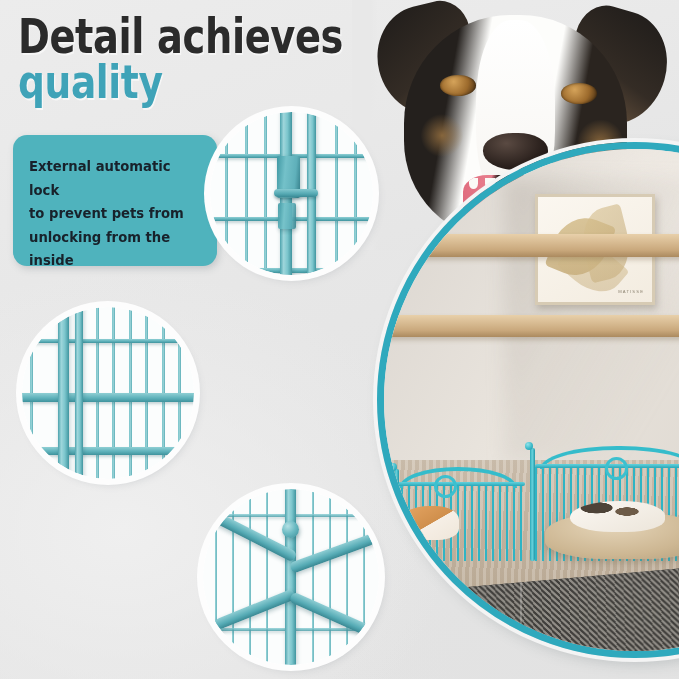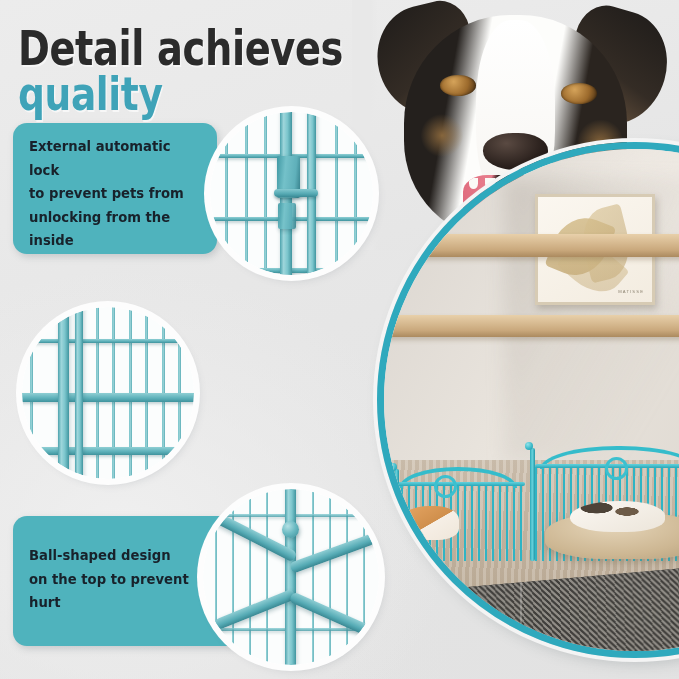--- a/index.html
+++ b/index.html
@@ -23,21 +23,21 @@
     background:
       radial-gradient(ellipse 70% 55% at 18% 78%, #efefef 0%, rgba(239,239,239,0) 70%),
       radial-gradient(ellipse 60% 50% at 88% 95%, #e2e2e2 0%, rgba(226,226,226,0) 72%),
       linear-gradient(160deg, #ececec 0%, #e6e6e6 48%, #e3e3e3 100%);
   }
 
   
   .headline {
     position: absolute;
     left: 18px;
-    top: 26px;
+    top: 14px;
     z-index: 40;
   }
   .headline-l1, .headline-l2 {
     font-family: "DejaVu Sans", sans-serif;
     font-weight: 700;
     letter-spacing: -0.5px;
     line-height: 0.92;
     transform: scaleX(0.80);
     transform-origin: left center;
     white-space: nowrap;
@@ -66,21 +66,21 @@
   }
   .callout p {
     margin: 0;
     font-family: "DejaVu Sans", sans-serif;
     font-weight: 700;
     font-size: 13.2px;
     line-height: 1.78;
     color: #18222b;
     white-space: pre-line;
   }
-  #callout-1 { left: 13px;  top: 123px; width: 204px; height: 131px; padding: 12px 16px 0 16px; }
+  #callout-1 { left: 13px;  top: 135px; width: 204px; height: 131px; padding: 20px 16px 0 16px; }
   #callout-2 { left: 176px; top: 332px; width: 170px; height: 132px; padding: 36px 14px 0 16px; }
   #callout-3 { left: 13px;  top: 516px; width: 332px; height: 130px; padding: 28px 16px 0 16px; }
   #callout-2 p { font-size: 12.8px; }
 
   
   .detail-circle {
     position: absolute;
     border-radius: 50%;
     overflow: hidden;
     z-index: 20;
@@ -555,25 +555,20 @@
 
         <div class="rail-h" style="top:24%; height:4px"></div>
         <div class="rail-h" style="top:50%; height:9px"></div>
         <div class="rail-h" style="top:76%; height:8px"></div>
         <div class="post" style="left:26%; width:11px"></div>
         <div class="post" style="left:34%; width:8px"></div>
       </div>
     </div>
   </div>
 
-  <div class="callout" id="callout-3">
-    <p>Ball-shaped design
-on the top to prevent
-hurt</p>
-  </div>
 
   <div class="detail-circle" id="circle-3">
     <div class="detail-inner">
       <div class="bars">
 
         <div class="bar-v" style="left:14%; width:2px"></div>
         <div class="bar-v" style="left:22%; width:2px"></div>
         <div class="bar-v" style="left:30%; width:2px"></div>
         <div class="bar-v" style="left:38%; width:2px"></div>
         <div class="bar-v" style="left:60%; width:2px"></div>

